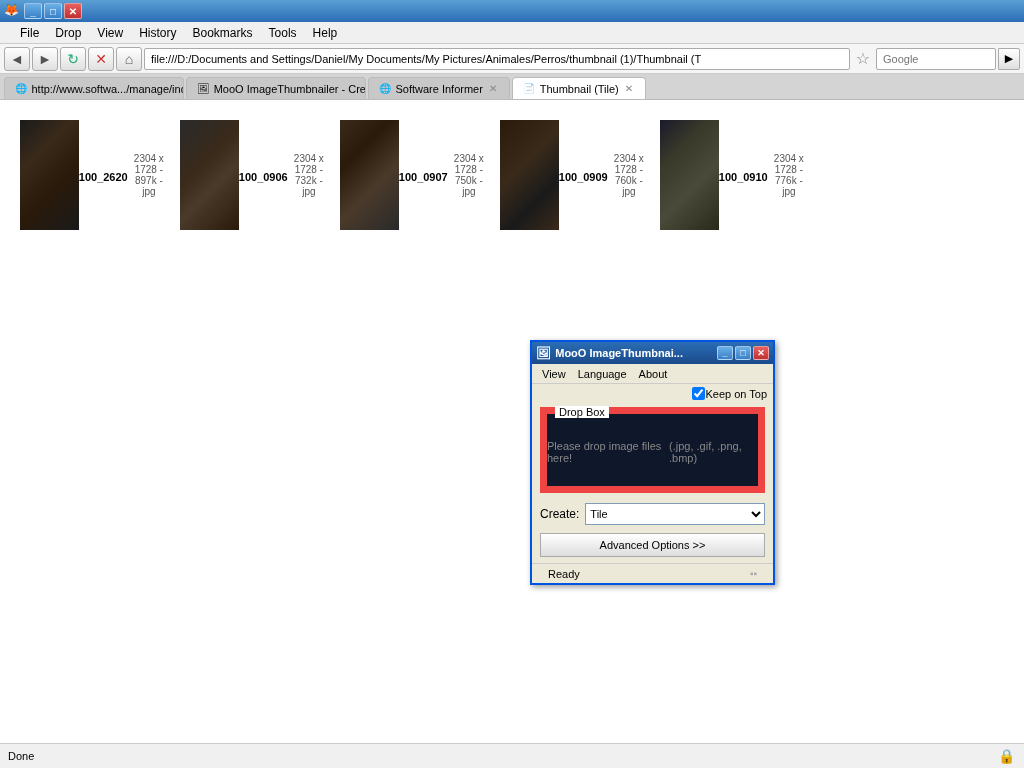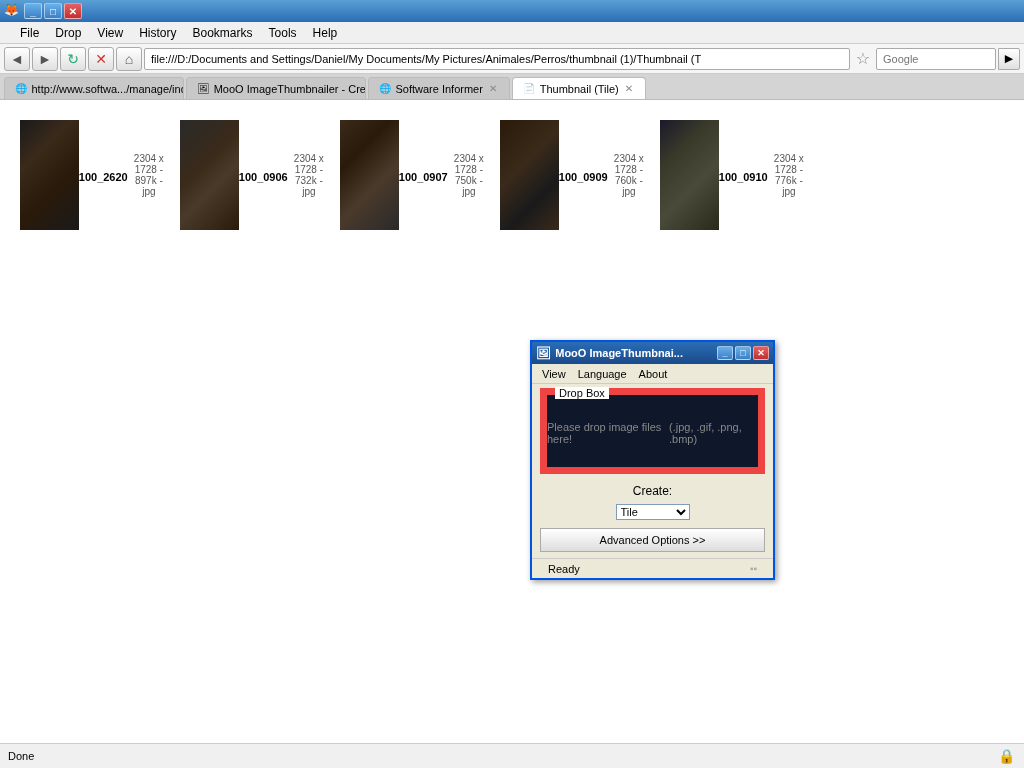--- a/index.html
+++ b/index.html
@@ -269,21 +269,20 @@
       font-size: 11px;
       color: #888;
       margin-top: 4px;
     }
 
     #mooo-create-row {
       display: flex;
       align-items: center;
       padding: 6px 8px;
       gap: 6px;
-      flex-direction: column;
     }
     #mooo-create-select {
       flex: 1;
       height: 22px;
       font-size: 11px;
       border: 1px solid #7f9db9;
       background: white;
     }
 
     #advanced-options-btn {
@@ -439,20 +438,24 @@
     </div>
 
     
     <div id="mooo-menubar">
       <div class="mooo-menu-item">View</div>
       <div class="mooo-menu-item">Language</div>
       <div class="mooo-menu-item">About</div>
     </div>
 
     
+    <div id="mooo-keep-on-top">
+      <input type="checkbox" checked="" id="keep-top-cb" style="">
+      <label for="keep-top-cb" style="font-size:11px; cursor:pointer;">Keep on Top</label>
+    </div>
 
     
     <div id="dropbox-group">
       <span id="dropbox-legend">Drop Box</span>
       <div id="dropbox-area">
         <span>Please drop image files here!</span>
         <span>(.jpg, .gif, .png, .bmp)</span>
       </div>
     </div>
 

